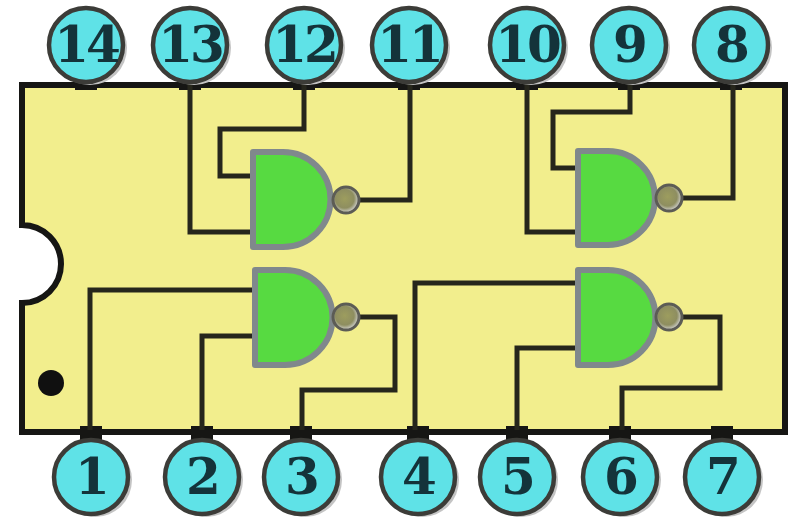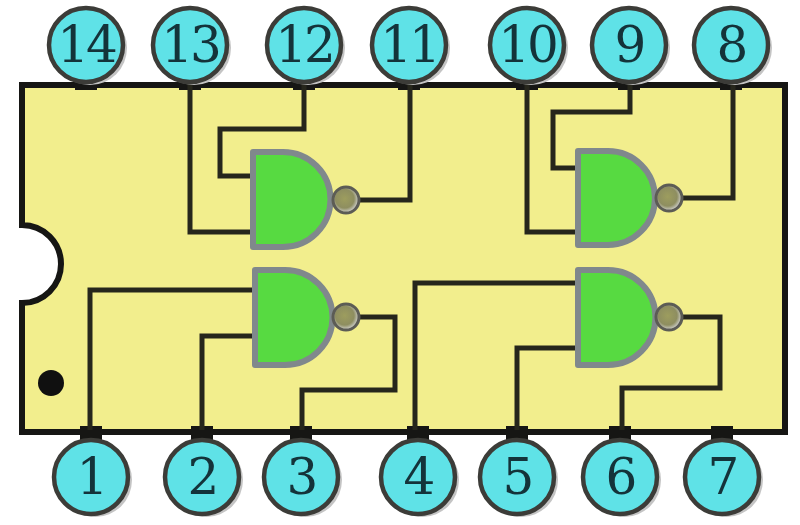--- a/index.html
+++ b/index.html
@@ -1,16 +1,16 @@
 <!DOCTYPE html>
 <html><head>
 <meta charset="utf-8">
 <style>
   html,body{margin:0;padding:0;background:#ffffff;}
-  .stage{width:640px;height:525px;position:relative;font-family:"DejaVu Sans",sans-serif;}
+  .stage{width:640px;height:525px;position:relative;font-family:"DejaVu Sans",sans-serif;font-weight:bold;}
   svg{display:block;}
   .pin-label{font-family:"DejaVu Serif",serif;font-size:50px;letter-spacing:-3px;text-anchor:middle;}
 </style>
 </head>
 <body>
 
 <div class="stage">
 <svg width="800" height="525" viewBox="0 0 800 525">
   <defs>
     <radialGradient id="bubbleGrad" cx="45%" cy="45%" r="65%">

